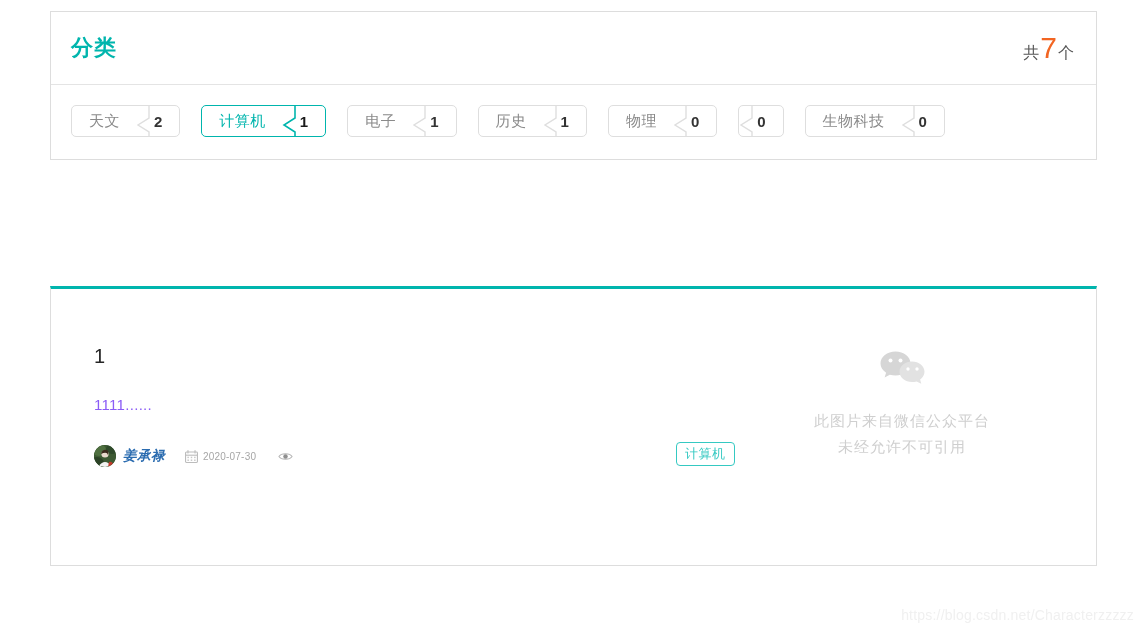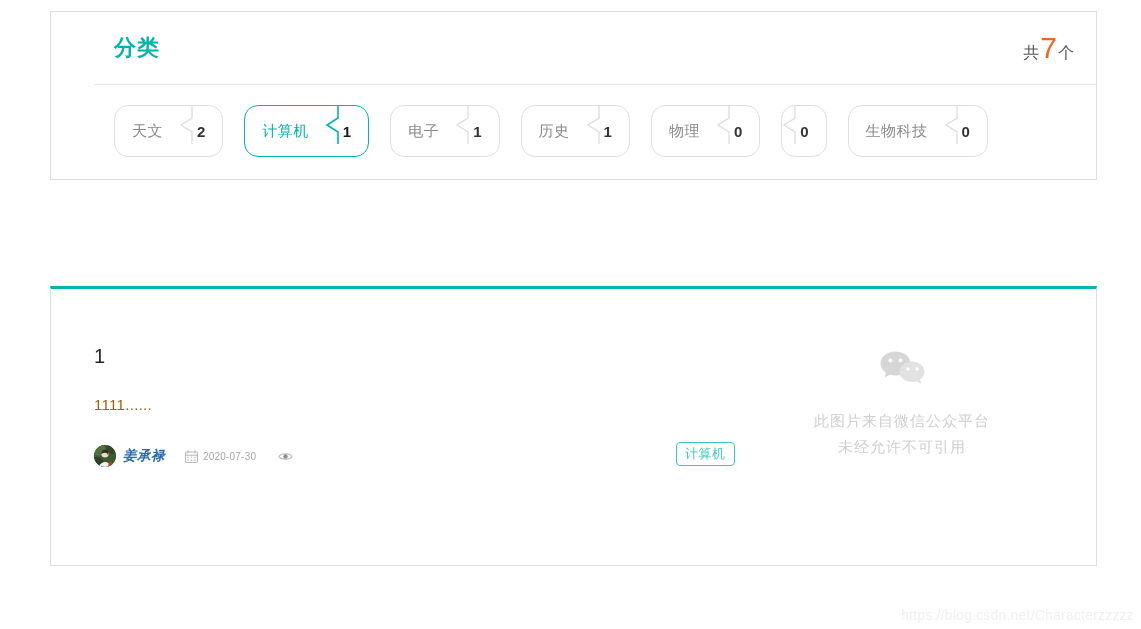--- a/index.html
+++ b/index.html
@@ -22,21 +22,20 @@
 
   
   .cat-panel {
     position: absolute;
     left: 50px;
     top: 11px;
     width: 1047px;
     background: #ffffff;
     border: 1px solid #dddddd;
     box-sizing: border-box;
-    padding-left: 43px;
   }
 
   .cat-header {
     height: 73px;
     border-bottom: 1px solid #e4e4e4;
     display: flex;
     align-items: center;
     justify-content: space-between;
     padding: 0 22px 0 20px;
     box-sizing: border-box;
@@ -67,23 +66,23 @@
     padding: 20px 20px 22px 20px;
     display: flex;
     flex-wrap: wrap;
     gap: 16px 21px;
   }
 
   
   .chip {
     display: inline-flex;
     align-items: stretch;
-    height: 52px;
+    height: 32px;
     border: 1px solid #dedede;
-    border-radius: 14px;
+    border-radius: 5px;
     background: #ffffff;
     overflow: hidden;
     cursor: pointer;
     position: relative;
     box-sizing: border-box;
   }
   .chip .chip-label {
     display: flex;
     align-items: center;
     padding: 0 16px 0 17px;
@@ -148,21 +147,21 @@
     font-size: 20px;
     color: #262626;
     font-weight: normal;
     margin: 0 0 26px 0;
     line-height: 1.2;
     cursor: pointer;
   }
 
   .article-excerpt {
     font-size: 15px;
-    color: #a16207;
+    color: #8b5cf6;
     margin: 0 0 30px 0;
     line-height: 1.4;
     letter-spacing: 0.3px;
   }
 
   .article-meta {
     display: flex;
     align-items: center;
     gap: 0;
     font-size: 13px;

